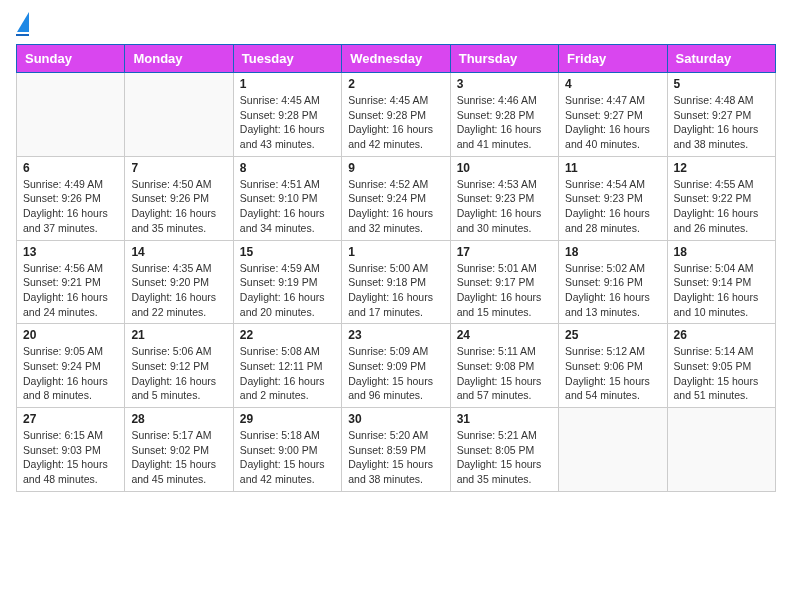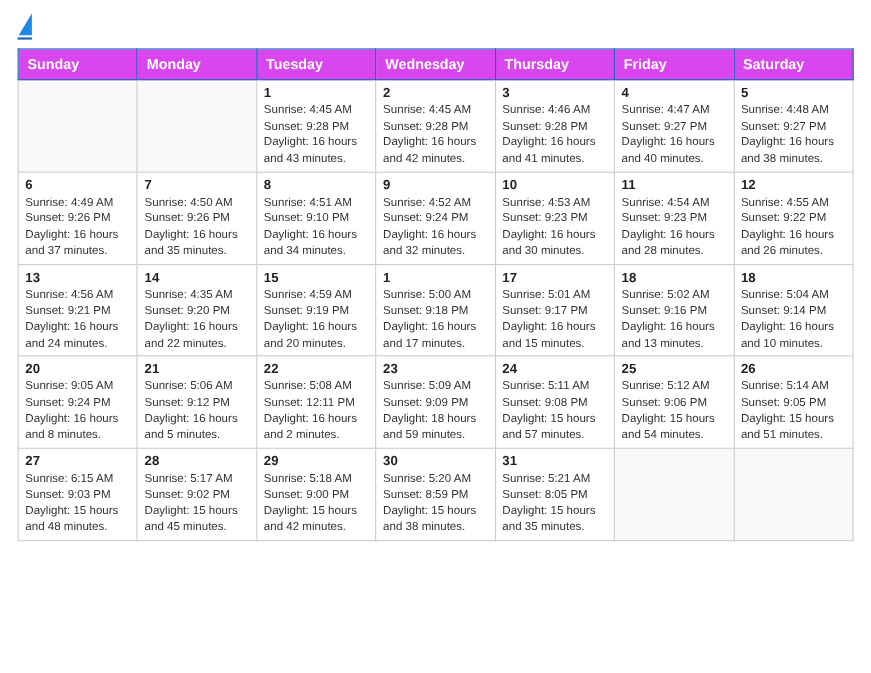--- a/index.html
+++ b/index.html
@@ -216,21 +216,21 @@
         <span class="cell-text">Sunrise: 5:06 AM</span><br>
         <span class="cell-text">Sunset: 9:12 PM</span><br>
         <span class="cell-text">Daylight: 16 hours and 5 minutes.</span></td>
         <td><span class="day-num">22</span>
         <span class="cell-text">Sunrise: 5:08 AM</span><br>
         <span class="cell-text">Sunset: 12:11 PM</span><br>
         <span class="cell-text">Daylight: 16 hours and 2 minutes.</span></td>
         <td><span class="day-num">23</span>
         <span class="cell-text">Sunrise: 5:09 AM</span><br>
         <span class="cell-text">Sunset: 9:09 PM</span><br>
-        <span class="cell-text">Daylight: 18 hours and 59 minutes.</span></td>
+        <span class="cell-text">Daylight: 15 hours and 96 minutes.</span></td>
         <td><span class="day-num">24</span>
         <span class="cell-text">Sunrise: 5:11 AM</span><br>
         <span class="cell-text">Sunset: 9:08 PM</span><br>
         <span class="cell-text">Daylight: 15 hours and 57 minutes.</span></td>
         <td><span class="day-num">25</span>
         <span class="cell-text">Sunrise: 5:12 AM</span><br>
         <span class="cell-text">Sunset: 9:06 PM</span><br>
         <span class="cell-text">Daylight: 15 hours and 54 minutes.</span></td>
         <td><span class="day-num">26</span>
         <span class="cell-text">Sunrise: 5:14 AM</span><br>

